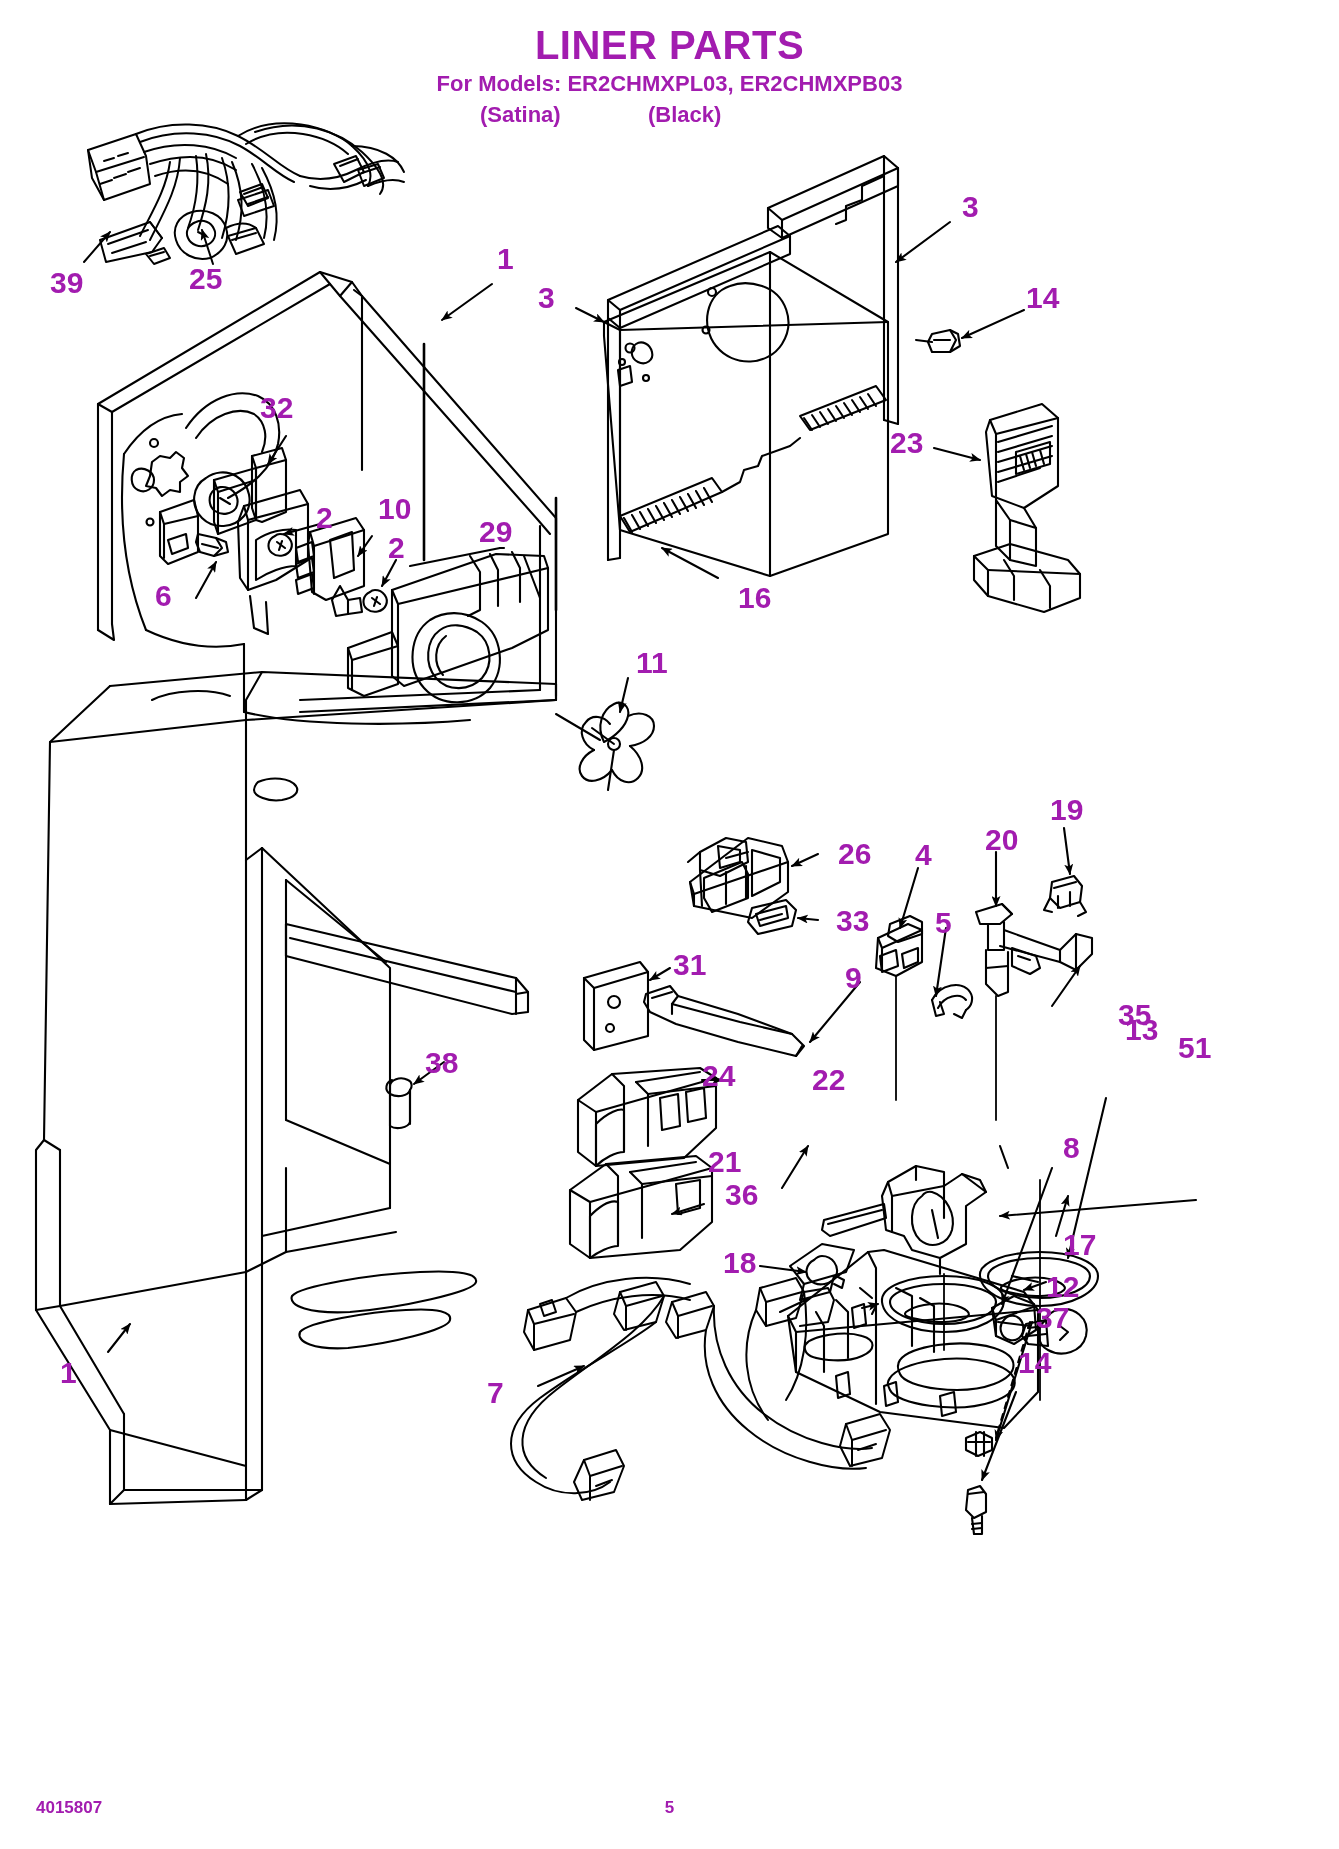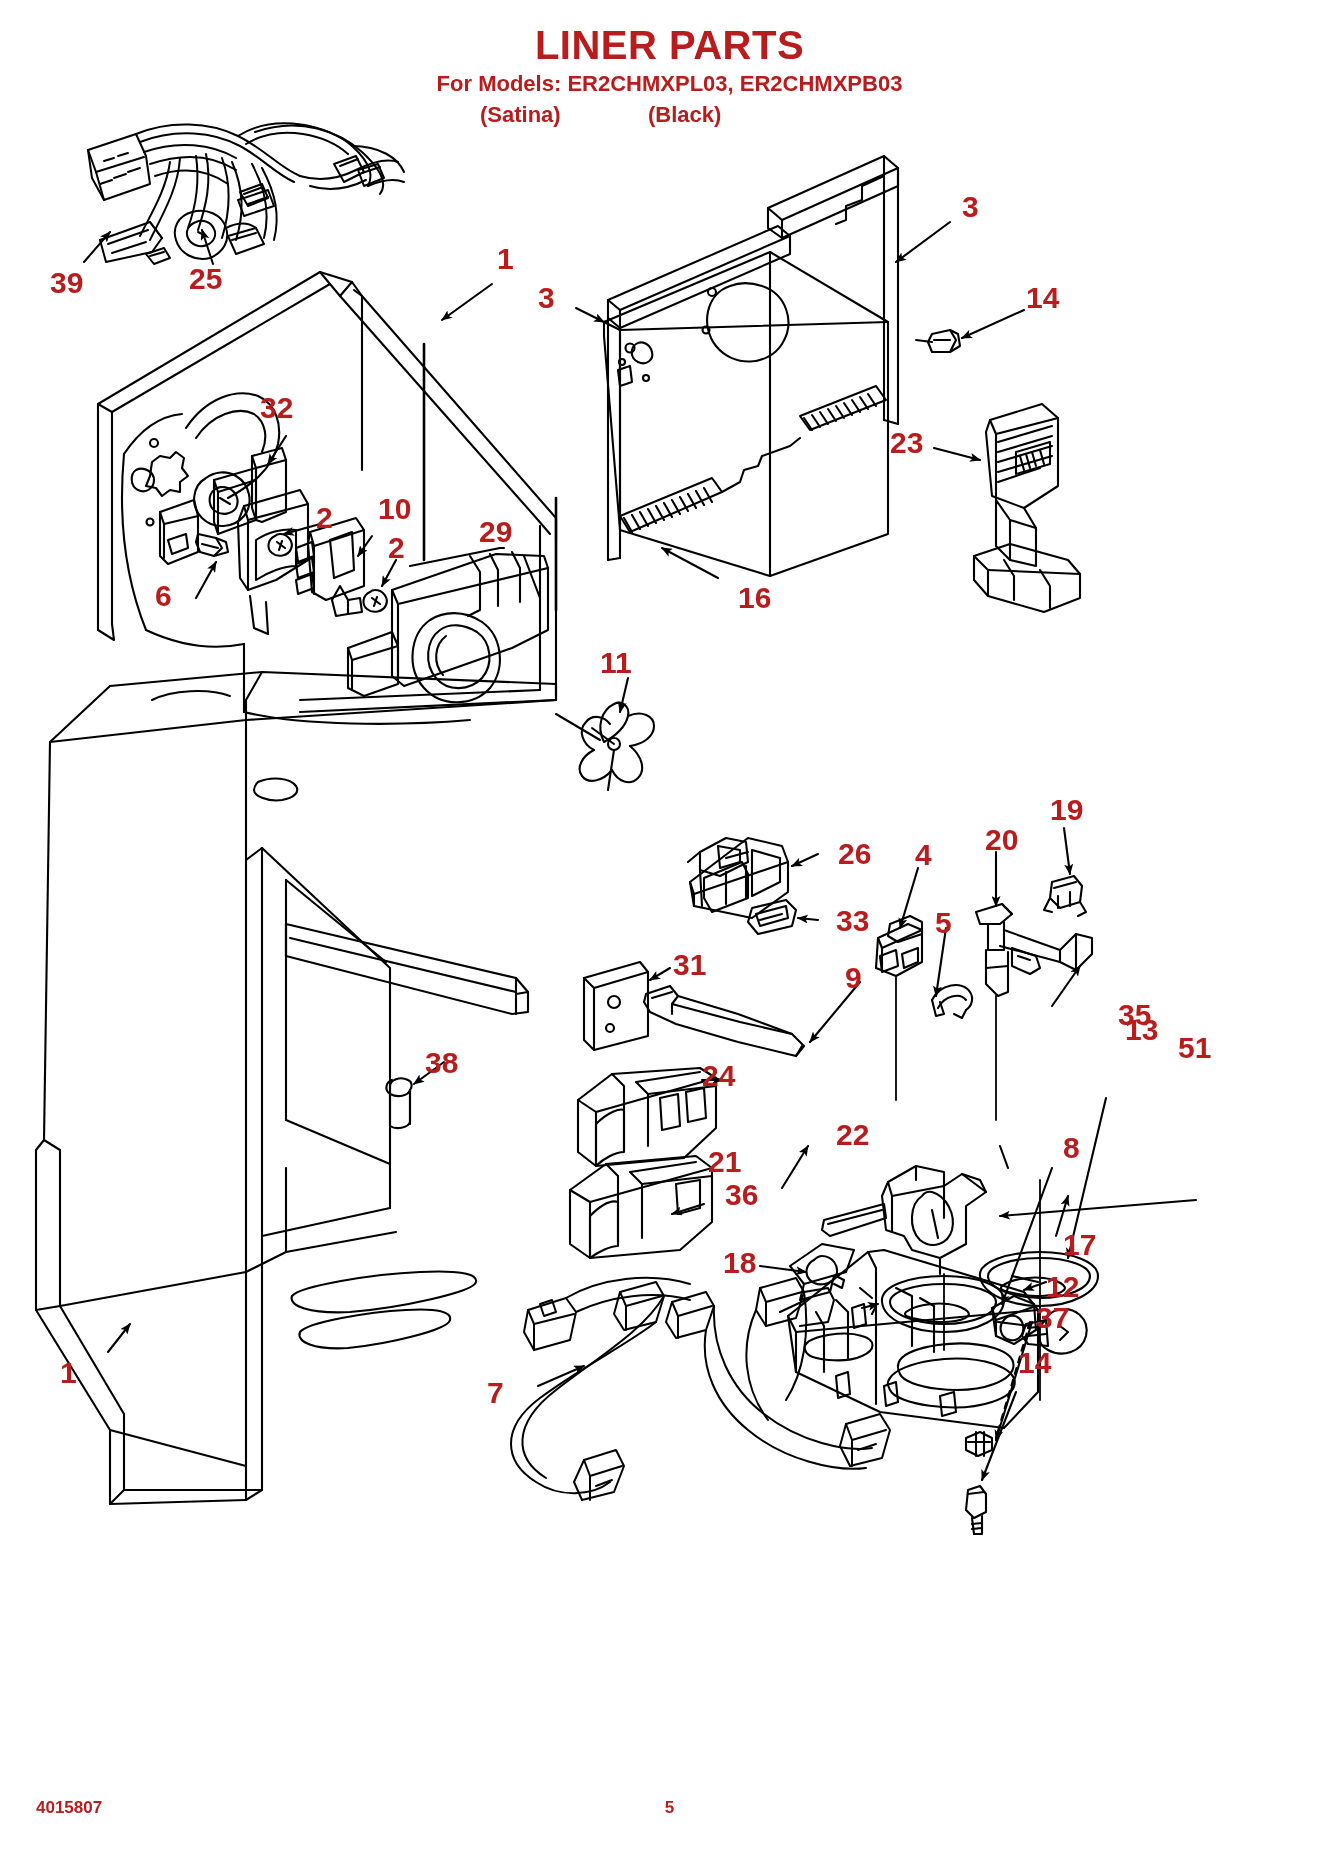--- a/index.html
+++ b/index.html
@@ -6,21 +6,21 @@
     margin: 0;
     padding: 0;
     background: #ffffff;
   }
   #page {
     position: relative;
     width: 1339px;
     height: 1849px;
     background: #ffffff;
     font-family: "Liberation Sans", sans-serif;
-    color: #b91c1c;
+    color: #a21caf;
     overflow: hidden;
   }
 
   
   #header {
     position: absolute;
     top: 24px;
     left: 0;
     width: 1339px;
     text-align: center;
@@ -698,35 +698,35 @@
   <div class="callout" style="left:962px; top:192px;">3</div>
   <div class="callout" style="left:1026px;top:283px;">14</div>
   <div class="callout" style="left:260px; top:393px;">32</div>
   <div class="callout" style="left:890px; top:428px;">23</div>
   <div class="callout" style="left:316px; top:503px;">2</div>
   <div class="callout" style="left:378px; top:494px;">10</div>
   <div class="callout" style="left:388px; top:533px;">2</div>
   <div class="callout" style="left:479px; top:517px;">29</div>
   <div class="callout" style="left:155px; top:581px;">6</div>
   <div class="callout" style="left:738px; top:583px;">16</div>
-  <div class="callout" style="left:600px; top:648px;">11</div>
+  <div class="callout" style="left:636px; top:648px;">11</div>
   <div class="callout" style="left:838px; top:839px;text-align:center;">26</div>
   <div class="callout" style="left:915px; top:840px;">4</div>
   <div class="callout" style="left:985px; top:825px;">20</div>
   <div class="callout" style="left:1050px;top:795px;">19</div>
   <div class="callout" style="left:935px; top:908px;">5</div>
   <div class="callout" style="left:836px; top:906px;">33</div>
   <div class="callout" style="left:673px; top:950px;">31</div>
   <div class="callout" style="left:845px; top:963px;">9</div>
   <div class="callout" style="left:1118px;top:1000px;">35</div>
   <div class="callout" style="left:1125px;top:1015px;">13</div>
   <div class="callout" style="left:1178px;top:1033px;">51</div>
   <div class="callout" style="left:425px; top:1048px;">38</div>
   <div class="callout" style="left:702px; top:1061px;">24</div>
-  <div class="callout" style="left:812px; top:1120px;margin-left:24px;">22</div>
+  <div class="callout" style="left:812px; top:1065px;">22</div>
   <div class="callout" style="left:1063px;top:1133px;">8</div>
   <div class="callout" style="left:708px; top:1147px;">21</div>
   <div class="callout" style="left:725px; top:1180px;">36</div>
   <div class="callout" style="left:723px; top:1248px;">18</div>
   <div class="callout" style="left:1063px;top:1230px;">17</div>
   <div class="callout" style="left:1046px;top:1272px;">12</div>
   <div class="callout" style="left:1036px;top:1303px;">37</div>
   <div class="callout" style="left:60px;  top:1358px;">1</div>
   <div class="callout" style="left:487px; top:1378px;">7</div>
   <div class="callout" style="left:1018px;top:1348px;">14</div>

